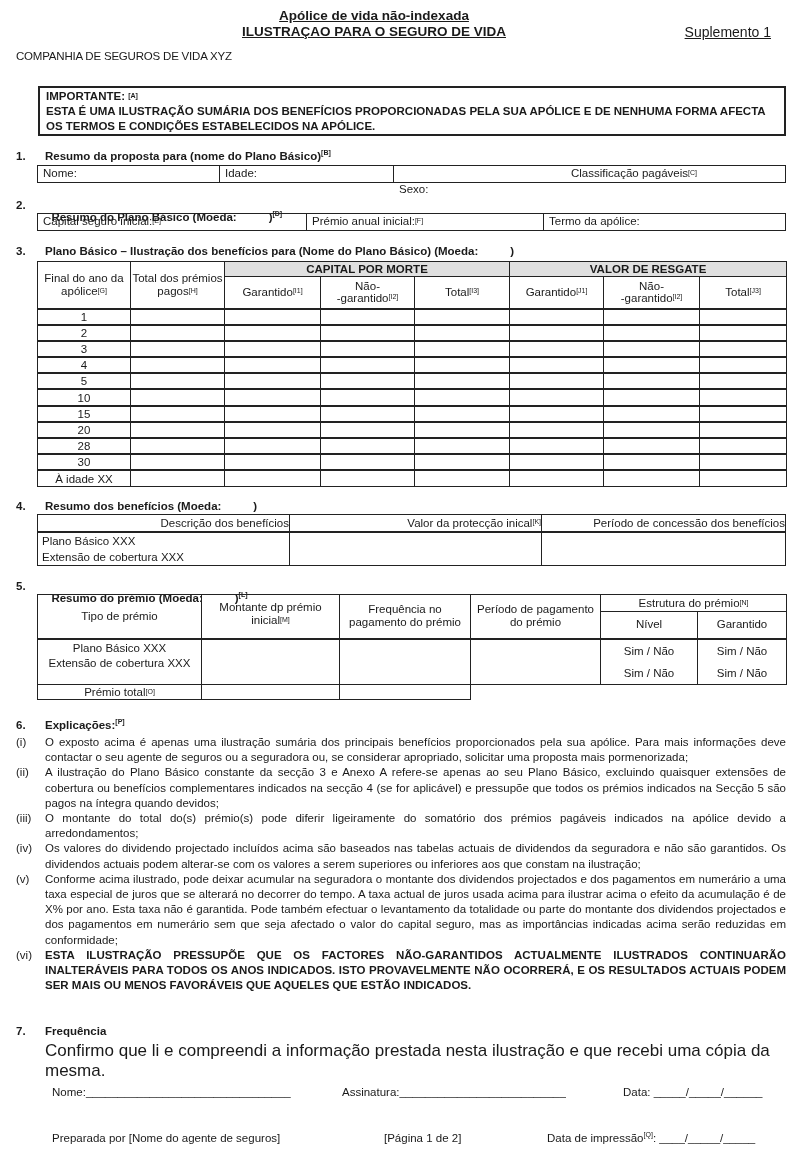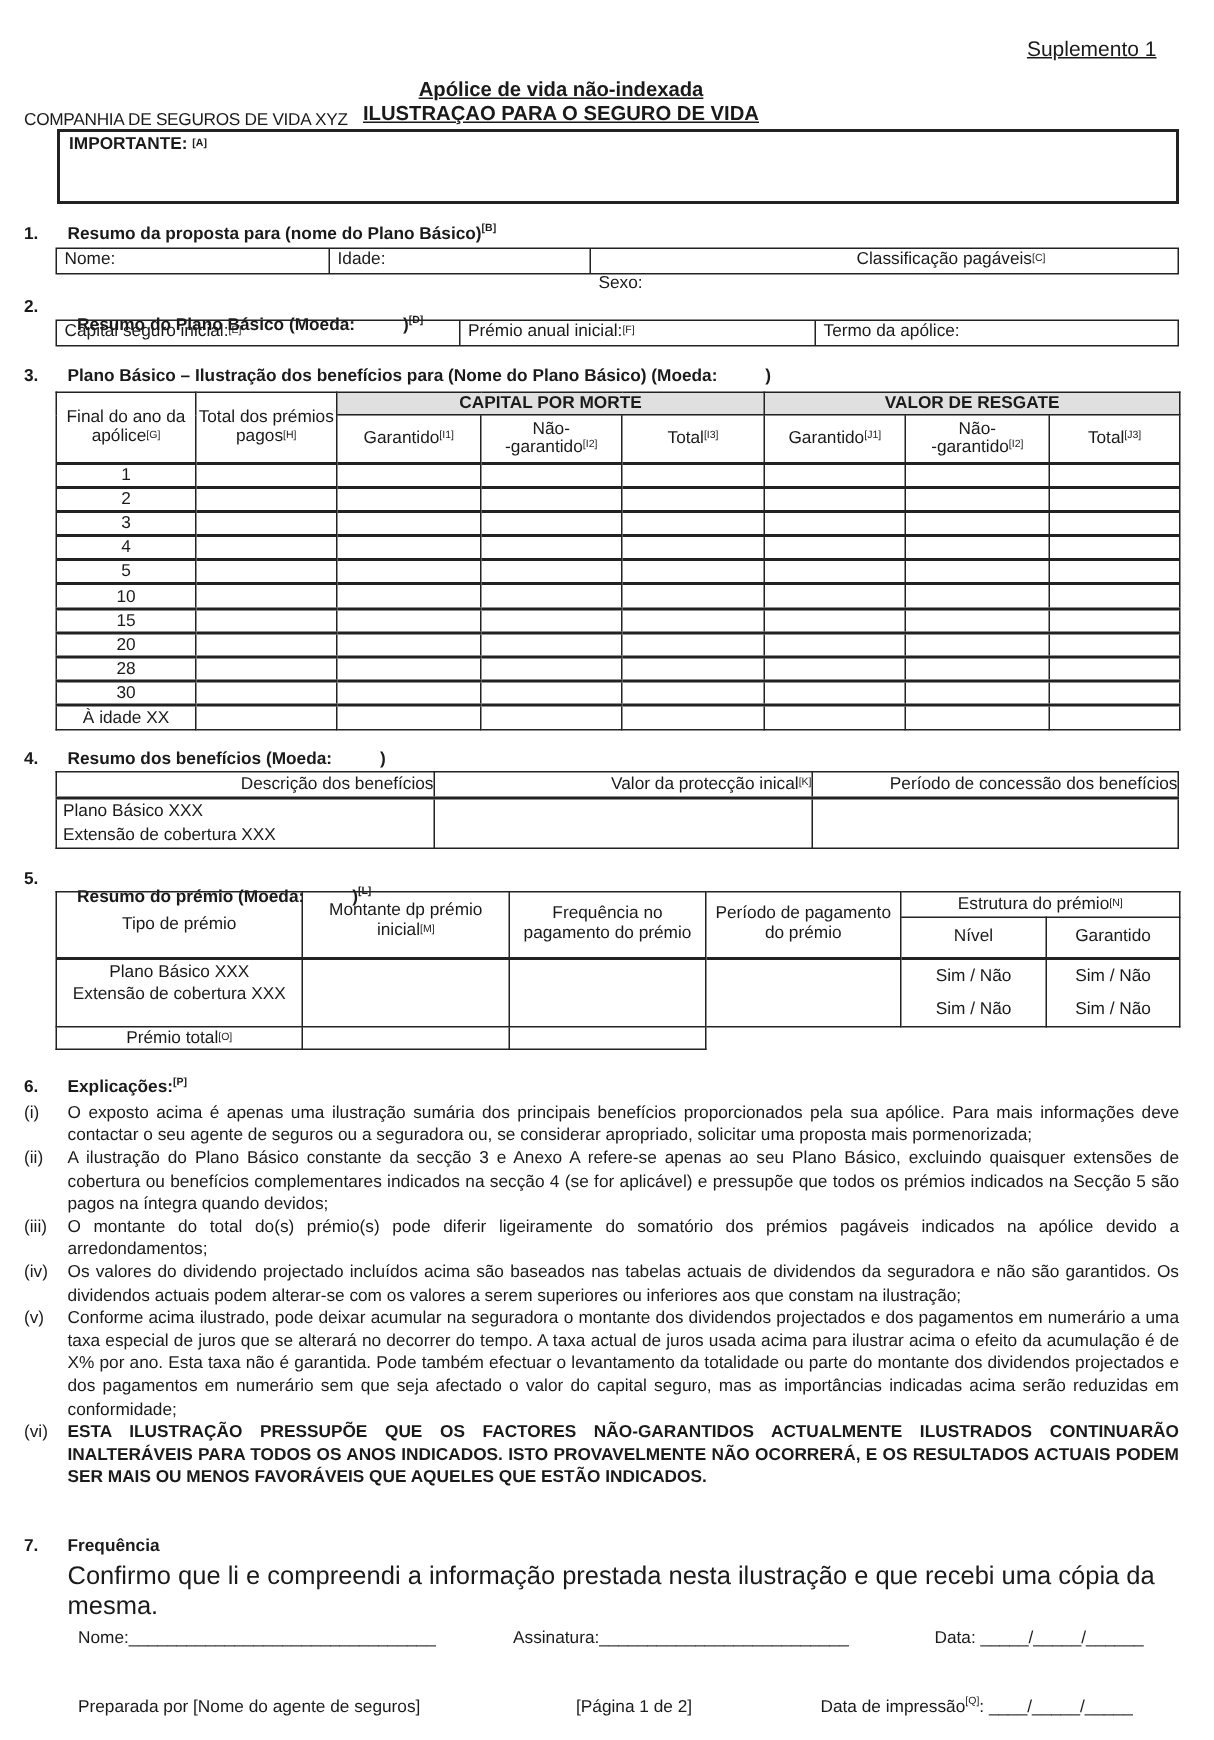--- a/index.html
+++ b/index.html
@@ -8,24 +8,24 @@
     position: relative;
     font-family: "Liberation Sans", "DejaVu Sans", sans-serif;
     color: #1a1a1a;
     font-size: 11.5px;
     overflow: hidden;
   }
   sup { font-size: 7px; vertical-align: top; position: relative; top: -1px; }
   .abs { position: absolute; }
 
   
-  .title-block { left: 0; width: 748px; top: 8px; text-align: center; font-weight: bold; font-size: 13.5px; line-height: 16px; margin-top: 44px; }
+  .title-block { left: 0; width: 748px; top: 8px; text-align: center; font-weight: bold; font-size: 13.5px; line-height: 16px; }
   .title-block div { text-decoration: underline; }
   .supplement { right: 38px; top: 24px; font-size: 14px; text-decoration: underline; }
-  .company { left: 16px; top: 74px; font-size: 11.5px; font-weight: bold; letter-spacing: -0.2px; }
+  .company { left: 16px; top: 50px; font-size: 11.5px; font-weight: bold; letter-spacing: -0.2px; }
 
   
   .important {
     left: 38px; top: 86px; width: 748px; height: 50px;
     border: 2px solid #222; padding: 1px 6px; font-weight: bold; font-size: 11.5px; line-height: 15px;
   }
 
   
   .sec-num { left: 16px; font-weight: bold; font-size: 11.5px; }
   .sec-title { left: 45px; font-weight: bold; font-size: 11.5px; }
@@ -79,20 +79,21 @@
 
 <div class="abs title-block">
   <div>Apólice de vida não-indexada</div>
   <div>ILUSTRAÇAO PARA O SEGURO DE VIDA</div>
 </div>
 <div class="abs supplement">Suplemento 1</div>
 <div class="abs company" style="font-weight:normal;">COMPANHIA DE SEGUROS DE VIDA XYZ</div>
 
 <div class="abs important">
   <div><span>IMPORTANTE:</span> <sup>[A]</sup></div>
+  <div>ESTA É UMA ILUSTRAÇÃO SUMÁRIA DOS BENEFÍCIOS PROPORCIONADAS PELA SUA APÓLICE E DE NENHUMA FORMA AFECTA OS TERMOS E CONDIÇÕES ESTABELECIDOS NA APÓLICE.</div>
 </div>
 
 <div class="abs sec-num" style="top:150px;">1.</div>
 <div class="abs sec-title" style="top:150px;">
   <span>Resumo da proposta para (nome do Plano Básico)</span><sup>[B]</sup>
 </div>
 <div class="abs row-table" style="left:37px; top:165px; width:749px;">
   <div style="width:182px;"><span>Nome:</span></div>
   <div style="width:174px;"><span>Idade:</span></div>
   <div style="width:172px;margin-top:16px;"><span>Sexo:</span></div>

